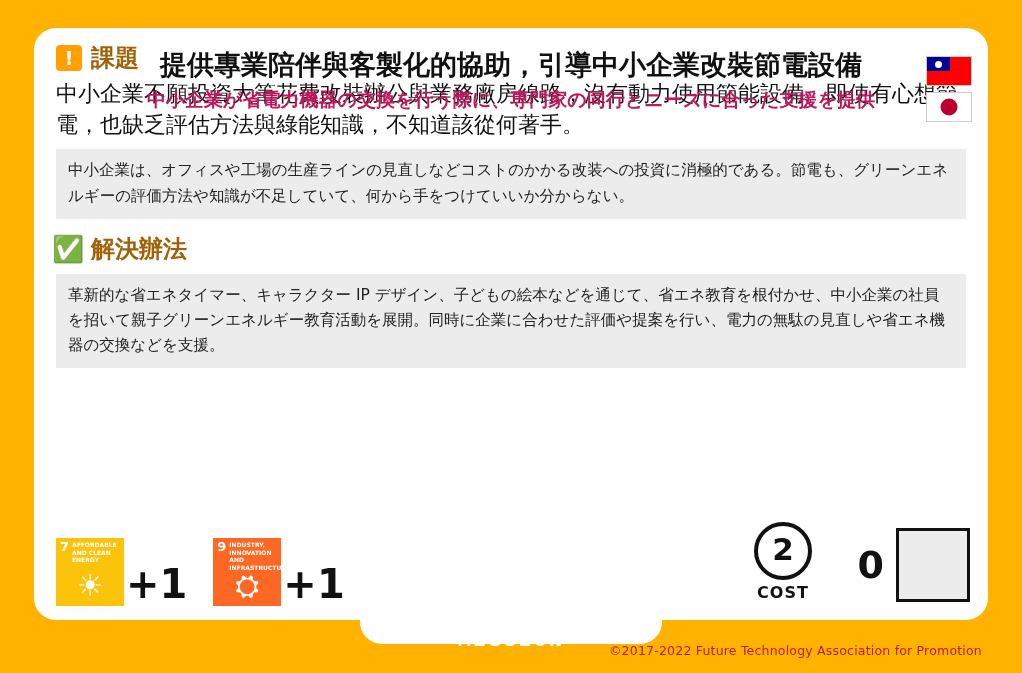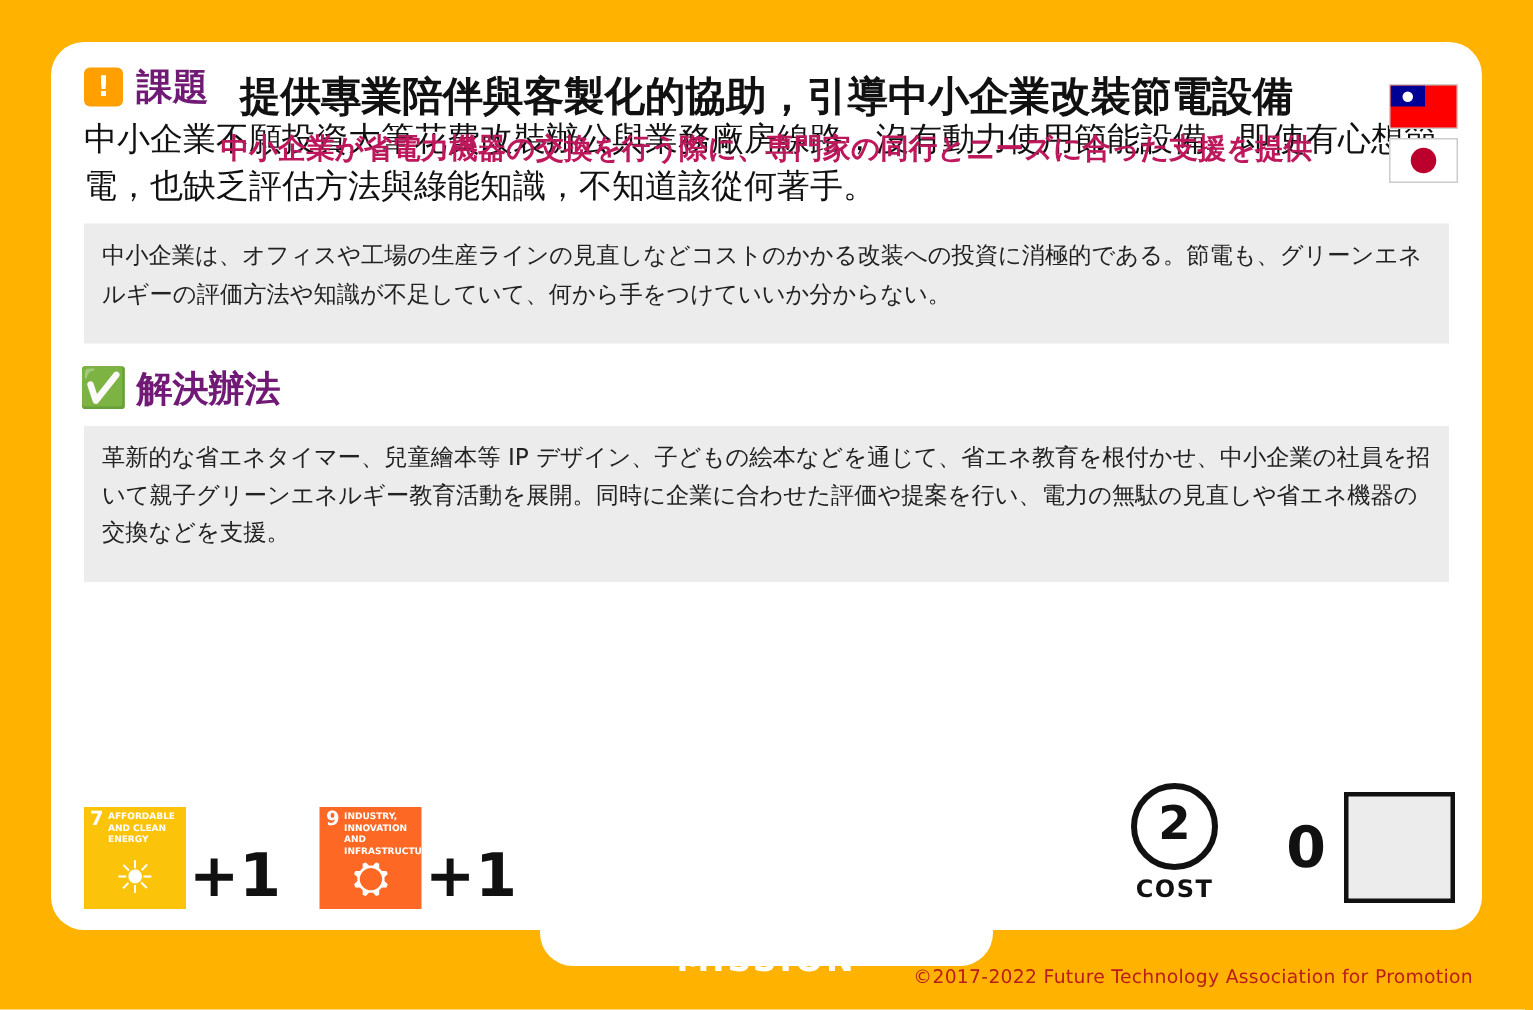--- a/index.html
+++ b/index.html
@@ -131,34 +131,34 @@
   }
   .sec-icon.solution {
     background: #ffffff;
     color: #FFA000;
     font-size: 26px;
     line-height: 1;
   }
   .sec-title {
     font-size: 24px;
     font-weight: bold;
-    color: #701a75;
+    color: #a16207;
   }
   .body-zh {
     font-size: 22px;
     color: #111111;
     line-height: 1.42;
     letter-spacing: 0px;
   }
   .body-ja {
     background: #ECECEC;
     font-size: 15.5px;
     color: #222222;
     line-height: 1.62;
-    padding: 9px 12px 20px 12px;
+    padding: 9px 12px 10px 12px;
     margin-top: 9px;
   }
   .footer-row {
     position: absolute;
     left: 0;
     bottom: 0;
     width: 954px;
     height: 110px;
   }
   .sdg-group {
@@ -261,20 +261,21 @@
   .mission {
     position: absolute;
     left: 360px;
     top: 628px;
     width: 302px;
     text-align: center;
     font-size: 22px;
     font-weight: bold;
     color: #ffffff;
     letter-spacing: 2px;
+    font-family: Liberation Mono, monospace;
   }
   .copyright {
     position: absolute;
     right: 40px;
     top: 643px;
     font-size: 12.5px;
     color: #b91c1c;
     letter-spacing: 0.2px;
   }
 </style>
@@ -305,21 +306,21 @@
     </div>
     <div class="body-zh">中小企業不願投資大筆花費改裝辦公與業務廠房線路，沒有動力使用節能設備。即使有心想節電，也缺乏評估方法與綠能知識，不知道該從何著手。</div>
     <div class="body-ja">中小企業は、オフィスや工場の生産ラインの見直しなどコストのかかる改装への投資に消極的である。節電も、グリーンエネルギーの評価方法や知識が不足していて、何から手をつけていいか分からない。</div>
   </div>
 
   <div class="section">
     <div class="sec-head">
       <div class="sec-icon solution">✅</div>
       <div class="sec-title">解決辦法</div>
     </div>
-    <div class="body-ja">革新的な省エネタイマー、兒童繪本等 IP デザイン、子どもの絵本などを通じて、省エネ教育を根付かせ、中小企業の社員を招いて親子グリーンエネルギー教育活動を展開。同時に企業に合わせた評価や提案を行い、電力の無駄の見直しや省エネ機器の交換などを支援。</div>
+    <div class="body-ja">革新的な省エネタイマー、キャラクター IP デザイン、子どもの絵本などを通じて、省エネ教育を根付かせ、中小企業の社員を招いて親子グリーンエネルギー教育活動を展開。同時に企業に合わせた評価や提案を行い、電力の無駄の見直しや省エネ機器の交換などを支援。</div>
   </div>
 
   <div class="footer-row">
 
     <div class="sdg-group">
       <div class="sdg-item">
         <div class="sdg-tile sdg-7">
           <div class="sdg-num">7</div>
           <div class="sdg-label">AFFORDABLE AND CLEAN ENERGY</div>
           <div class="sdg-glyph">☀</div>

